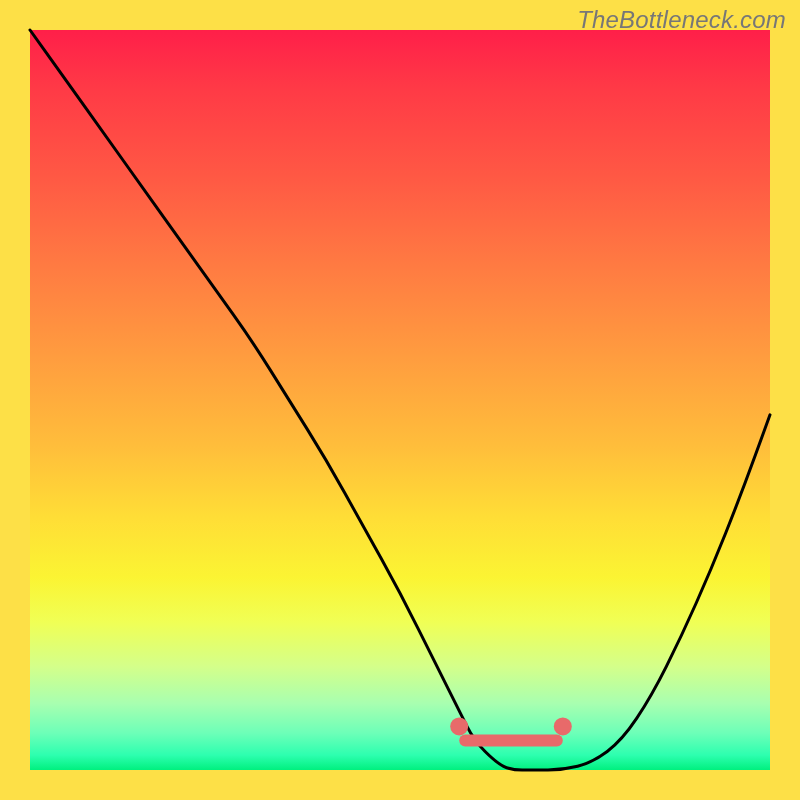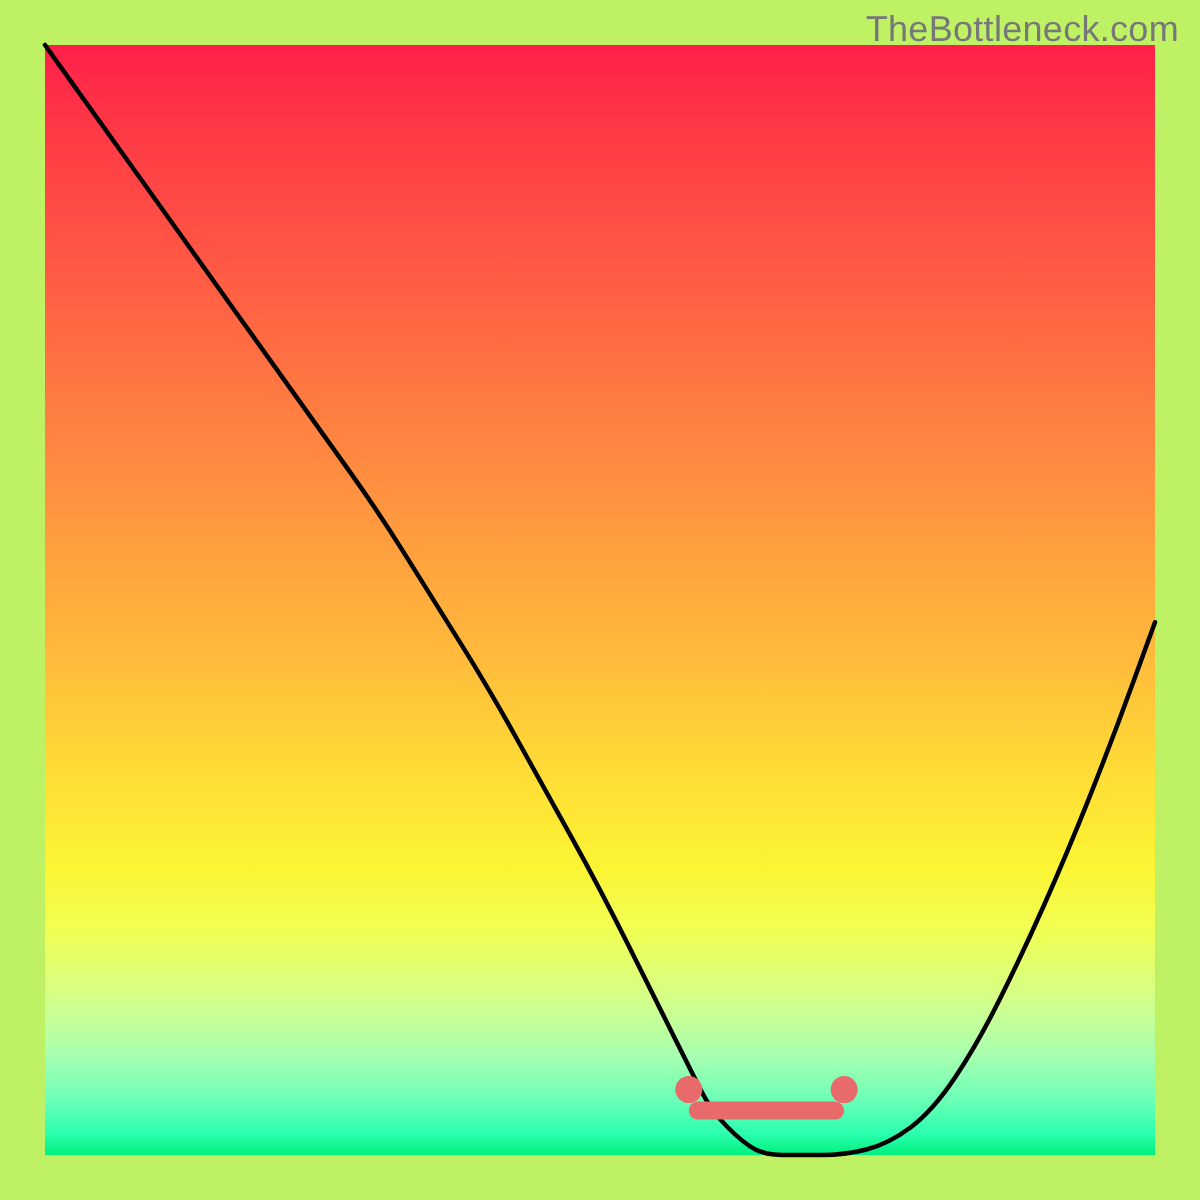--- a/index.html
+++ b/index.html
@@ -8,21 +8,22 @@
     width: 800px;
     height: 800px;
     background: #000;
     font-family: Arial, Helvetica, sans-serif;
     overflow: hidden;
   }
   .frame {
     position: relative;
     width: 800px;
     height: 800px;
-    background: #bef264;
+    background: #fde047;
+    font-style: italic;
   }
   .plot-area {
     position: absolute;
     left: 30px;
     top: 30px;
     width: 740px;
     height: 740px;
     
     background: linear-gradient(to bottom,
       #ff1f49 0%,

